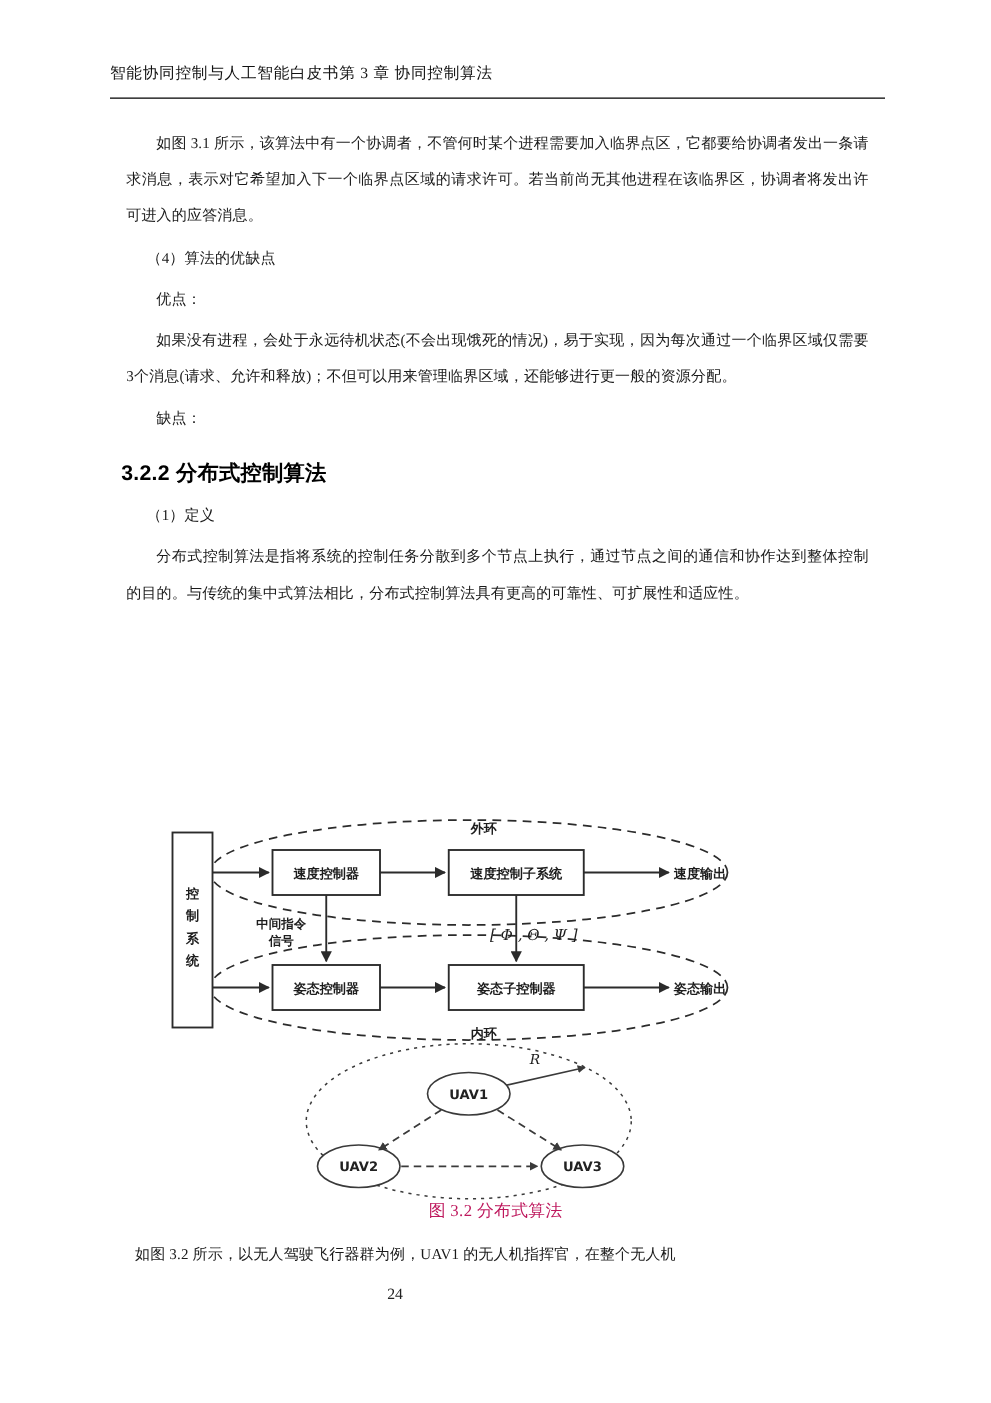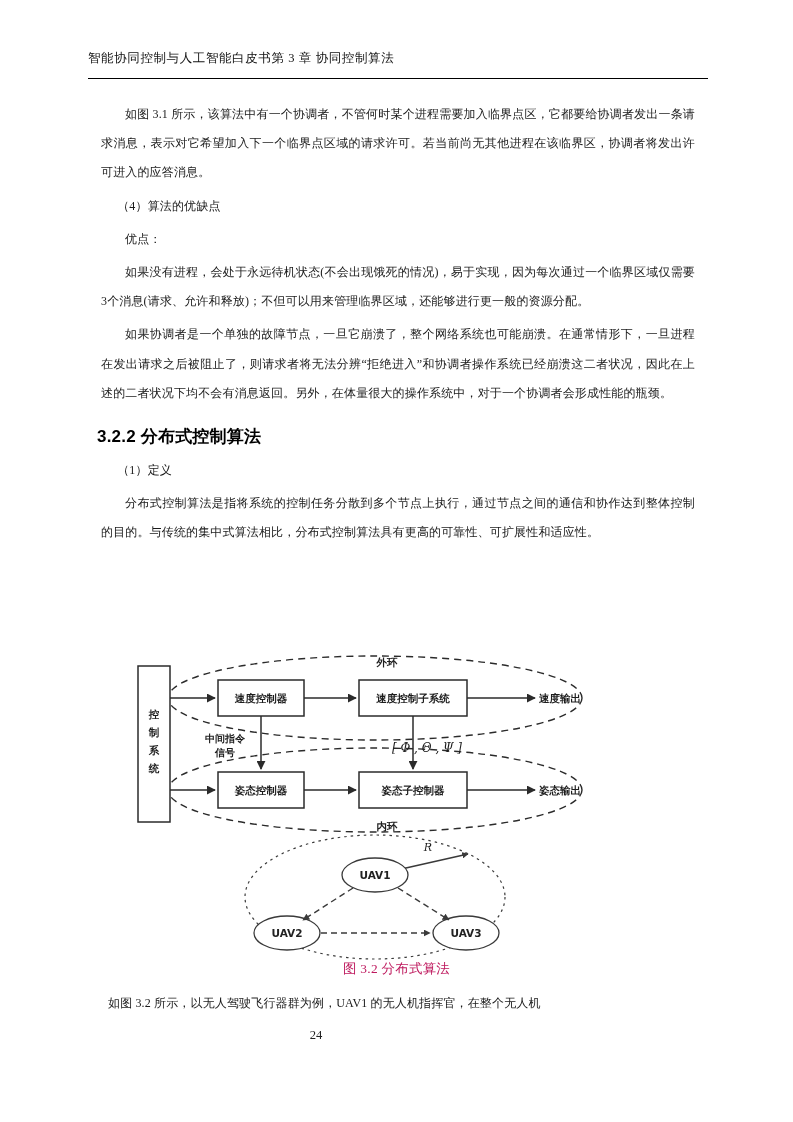--- a/index.html
+++ b/index.html
@@ -135,21 +135,21 @@
     <span>智能协同控制与人工智能白皮书</span>
     <span>第 3 章  协同控制算法</span>
   </div>
   <div class="header-rule"></div>
 
   <div class="content">
     <p class="tx indent2">如图 3.1 所示，该算法中有一个协调者，不管何时某个进程需要加入临界点区，它都要给协调者发出一条请求消息，表示对它希望加入下一个临界点区域的请求许可。若当前尚无其他进程在该临界区，协调者将发出许可进入的应答消息。</p>
     <p class="tx indent1">（4）算法的优缺点</p>
     <p class="tx indent2">优点：</p>
     <p class="tx indent2">如果没有进程，会处于永远待机状态(不会出现饿死的情况)，易于实现，因为每次通过一个临界区域仅需要3个消息(请求、允许和释放)；不但可以用来管理临界区域，还能够进行更一般的资源分配。</p>
-    <p class="tx indent2">如果协调者是一个单独的故障节点，一旦它崩溃了，整个网络系统也可能崩溃。在通常情形下，一旦进程在发出请求之后被阻止了，则请求者将无法分辨“拒绝进入”和协调者操作系统已经崩溃这二者状况，因此在上述的二者状况下均不会有消息返回。另外，在体量很大的操作系统中，对于一个协调者会形成性能的瓶颈。</p>
+    <p class="tx indent2">缺点：</p>
 
     <h2 class="heading">3.2.2 分布式控制算法</h2>
 
     <p class="tx indent1">（1）定义</p>
     <p class="tx indent2">分布式控制算法是指将系统的控制任务分散到多个节点上执行，通过节点之间的通信和协作达到整体控制的目的。与传统的集中式算法相比，分布式控制算法具有更高的可靠性、可扩展性和适应性。</p>
   </div>
 
   <div class="figure">
     <svg class="fig-svg" width="602" height="320" viewBox="0 0 602 320">
       <defs>

